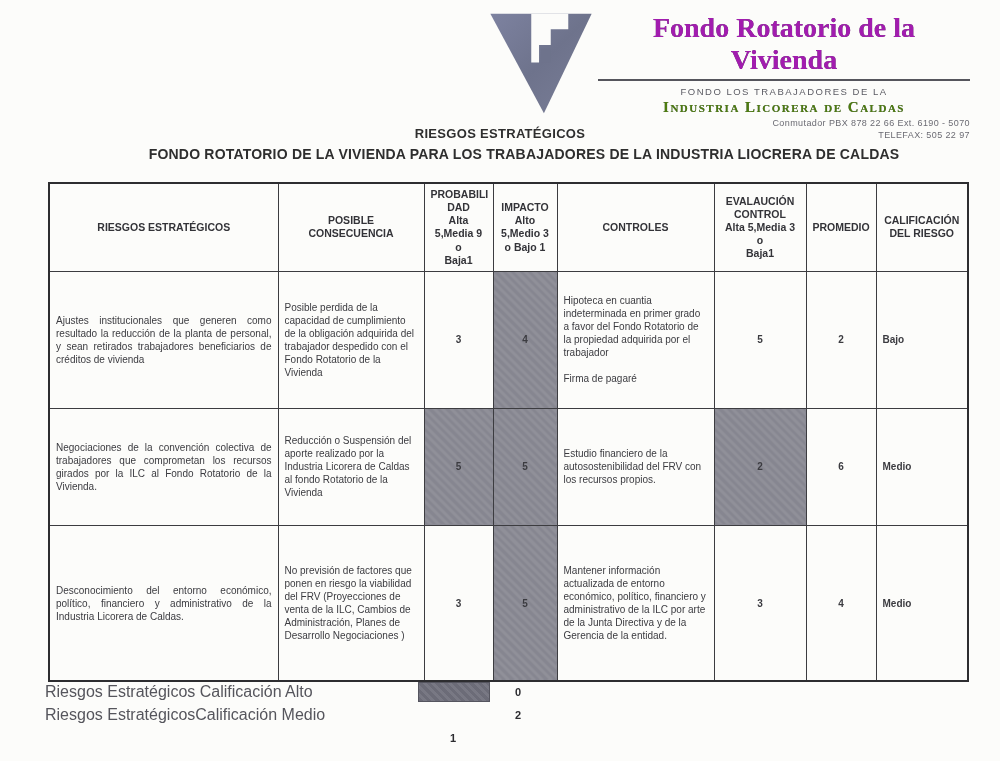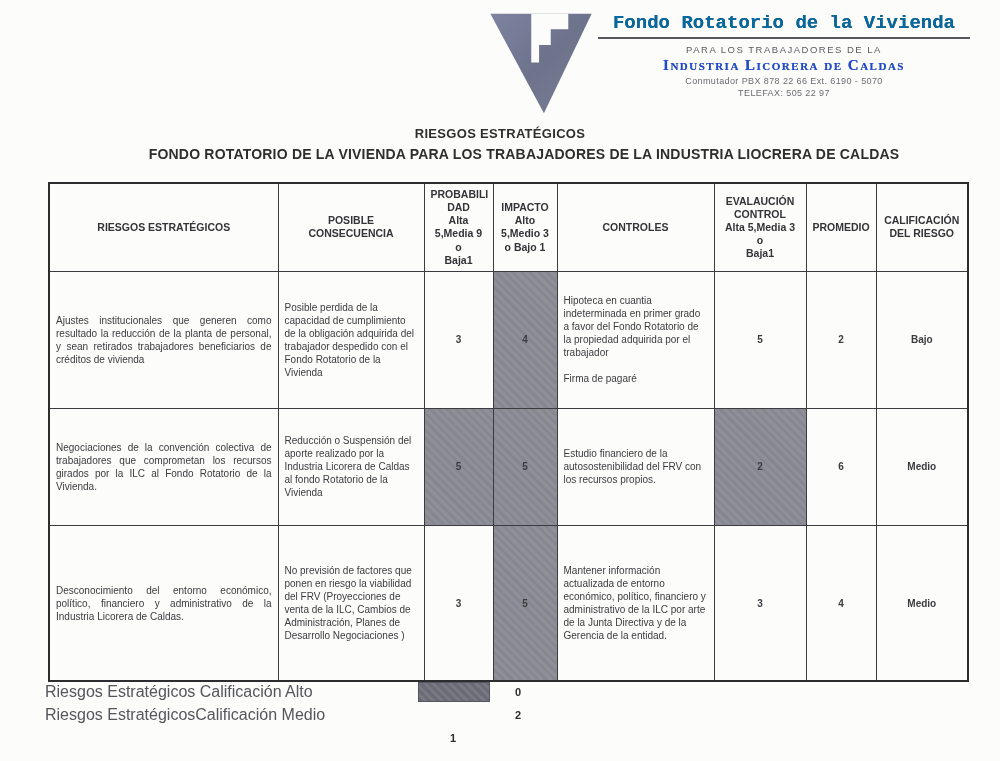--- a/index.html
+++ b/index.html
@@ -10,32 +10,32 @@
     color:#3a3a3a;
     overflow:hidden;
   }
   
   .logo{position:absolute; left:482px; top:6px; width:118px; height:112px;}
   .letterhead-text{
     position:absolute; left:598px; top:12px; width:372px;
     text-align:center;
   }
   .org-name{
-    font-family:Liberation Mono, monospace;
-    font-weight:bold; font-size:19px; color:#0369a1;
+    font-family:Liberation Serif, serif;
+    font-weight:bold; font-size:28px; color:#a21caf;
     padding-bottom:3px; border-bottom:2.5px solid #55555c;
     text-shadow:0 0 0.5px #55555c;
   }
   .org-sub{margin-top:5px; font-size:9.5px; letter-spacing:1.5px; color:#5a5a62;}
   .org-name2{
     margin-top:2px; font-family:"Liberation Serif", serif;
     font-variant:small-caps; font-weight:bold; font-size:15px;
-    letter-spacing:1.5px; color:#1d4ed8; text-shadow:0 0 0.6px #6a6a77;
-  }
-  .org-phone,.org-fax{font-size:9px; color:#6b6b73; margin-top:2px; letter-spacing:.4px;}
+    letter-spacing:1.5px; color:#4d7c0f; text-shadow:0 0 0.6px #6a6a77;
+  }
+  .org-phone,.org-fax{font-size:9px; color:#6b6b73; margin-top:2px; letter-spacing:.4px;text-align:right;}
   
   .doc-title{position:absolute; left:0; top:126px; width:1000px; text-align:center;}
   .doc-title .t1{font-size:13px; font-weight:bold; color:#2e2e2e; letter-spacing:.3px;}
   .doc-title .t2{font-size:14px; font-weight:bold; color:#2e2e2e; margin-top:5px; letter-spacing:.2px;padding-left:48px;}
   
   table.risk{
     position:absolute; left:48px; top:182px;
     width:919px; table-layout:fixed;
     border-collapse:collapse;
     border:2px solid #2d2d30;
@@ -54,21 +54,21 @@
   }
   tr.hdr{height:74px;}
   tr.r1{height:137px;}
   tr.r2{height:117px;}
   tr.r3{height:156px;}
   td.riesgo{text-align:justify; padding:4px 7px;}
   td.conse{vertical-align:top; white-space:pre-line;}
   td.ctrl{white-space:pre-line;}
   td.top{vertical-align:top;}
   td.num{text-align:center; font-size:11px; font-weight:bold; color:#2c2c30;}
-  td.calif{text-align:center; font-weight:bold; font-size:11px; color:#2c2c30;}
+  td.calif{text-align:left; font-weight:bold; font-size:11px; color:#2c2c30;}
   td.shaded{
     background:#8e8e97;
     background-image:repeating-linear-gradient(45deg, rgba(120,120,132,.35) 0 3px, rgba(150,150,160,.25) 3px 6px);
     color:#1d1d22;
   }
   
   .legend{position:absolute; left:45px; top:680px; width:560px;}
   .legend-row{
     display:grid; grid-template-columns:373px 70px 60px;
     align-items:center; height:23px;
@@ -95,21 +95,21 @@
         <stop offset="1" stop-color="#7a7e97"></stop>
       </linearGradient>
     </defs>
     <polygon points="8,8 112,8 63,110" fill="url(#lg)"></polygon>
     <polygon points="50,8 50,58 58,58 58,40 70,40 70,24 88,24 88,8" fill="#fcfcfa"></polygon>
     <rect x="60" y="44" width="10" height="14" fill="#6e738c"></rect>
   </svg>
 
   <div class="letterhead-text">
     <div class="org-name">Fondo Rotatorio de la Vivienda</div>
-    <div class="org-sub">PARA LOS TRABAJADORES DE LA</div>
+    <div class="org-sub">FONDO LOS TRABAJADORES DE LA</div>
     <div class="org-name2">Industria Licorera de Caldas</div>
     <div class="org-phone">Conmutador PBX 878 22 66 Ext. 6190 - 5070</div>
     <div class="org-fax">TELEFAX: 505 22 97</div>
   </div>
 
   <div class="doc-title">
     <div class="t1">RIESGOS ESTRATÉGICOS</div>
     <div class="t2">FONDO ROTATORIO DE LA VIVIENDA PARA LOS TRABAJADORES DE LA INDUSTRIA LIOCRERA DE CALDAS</div>
   </div>
 

